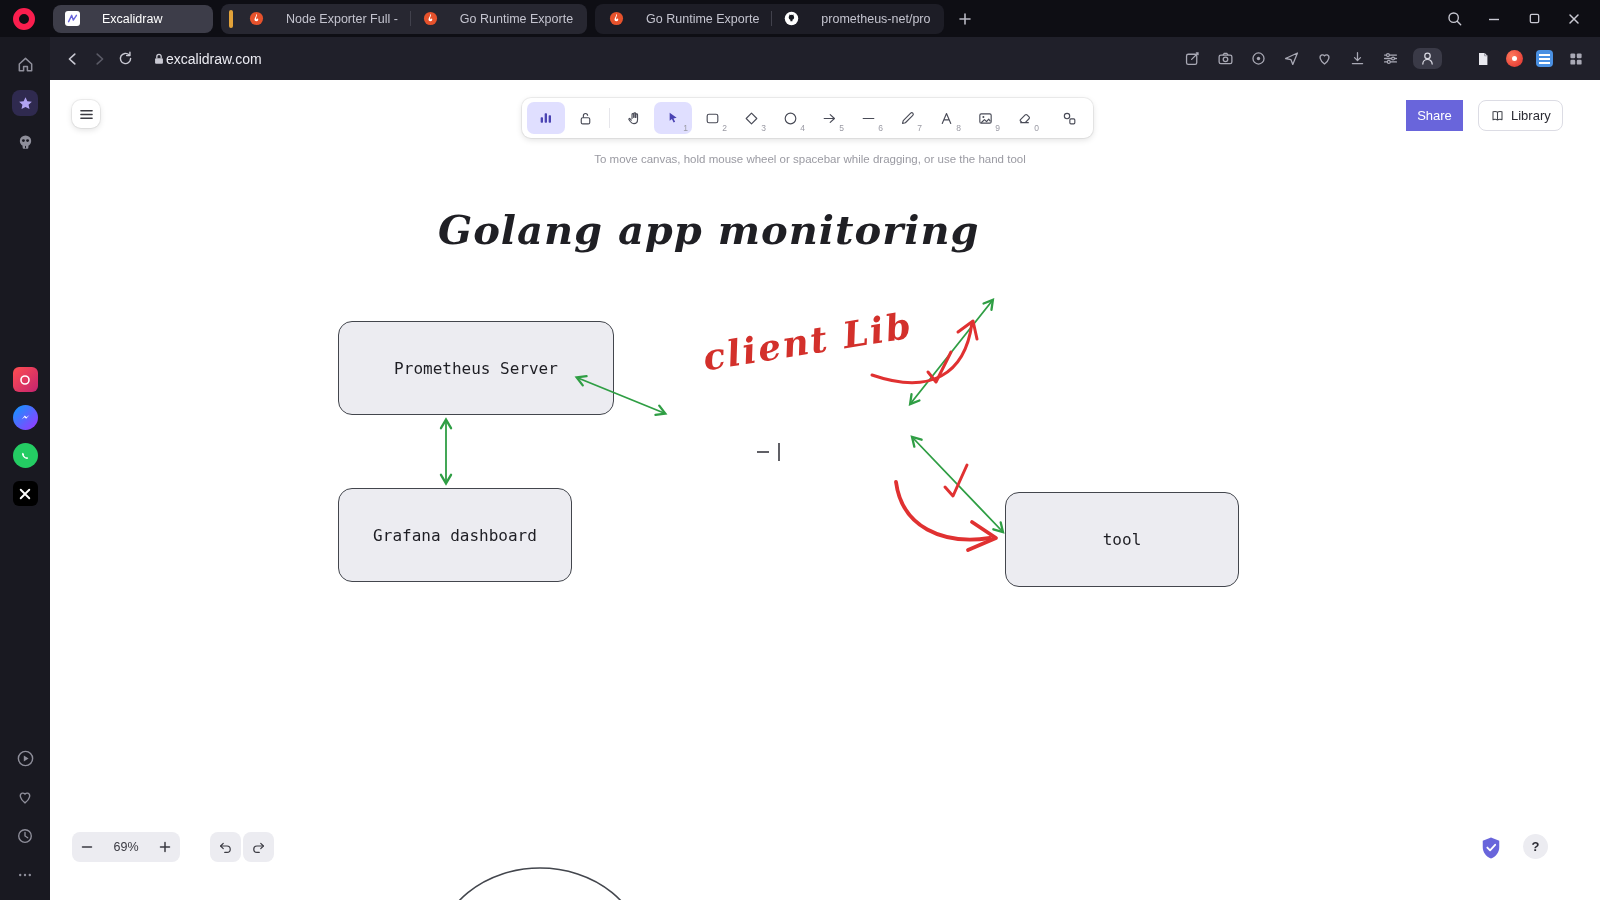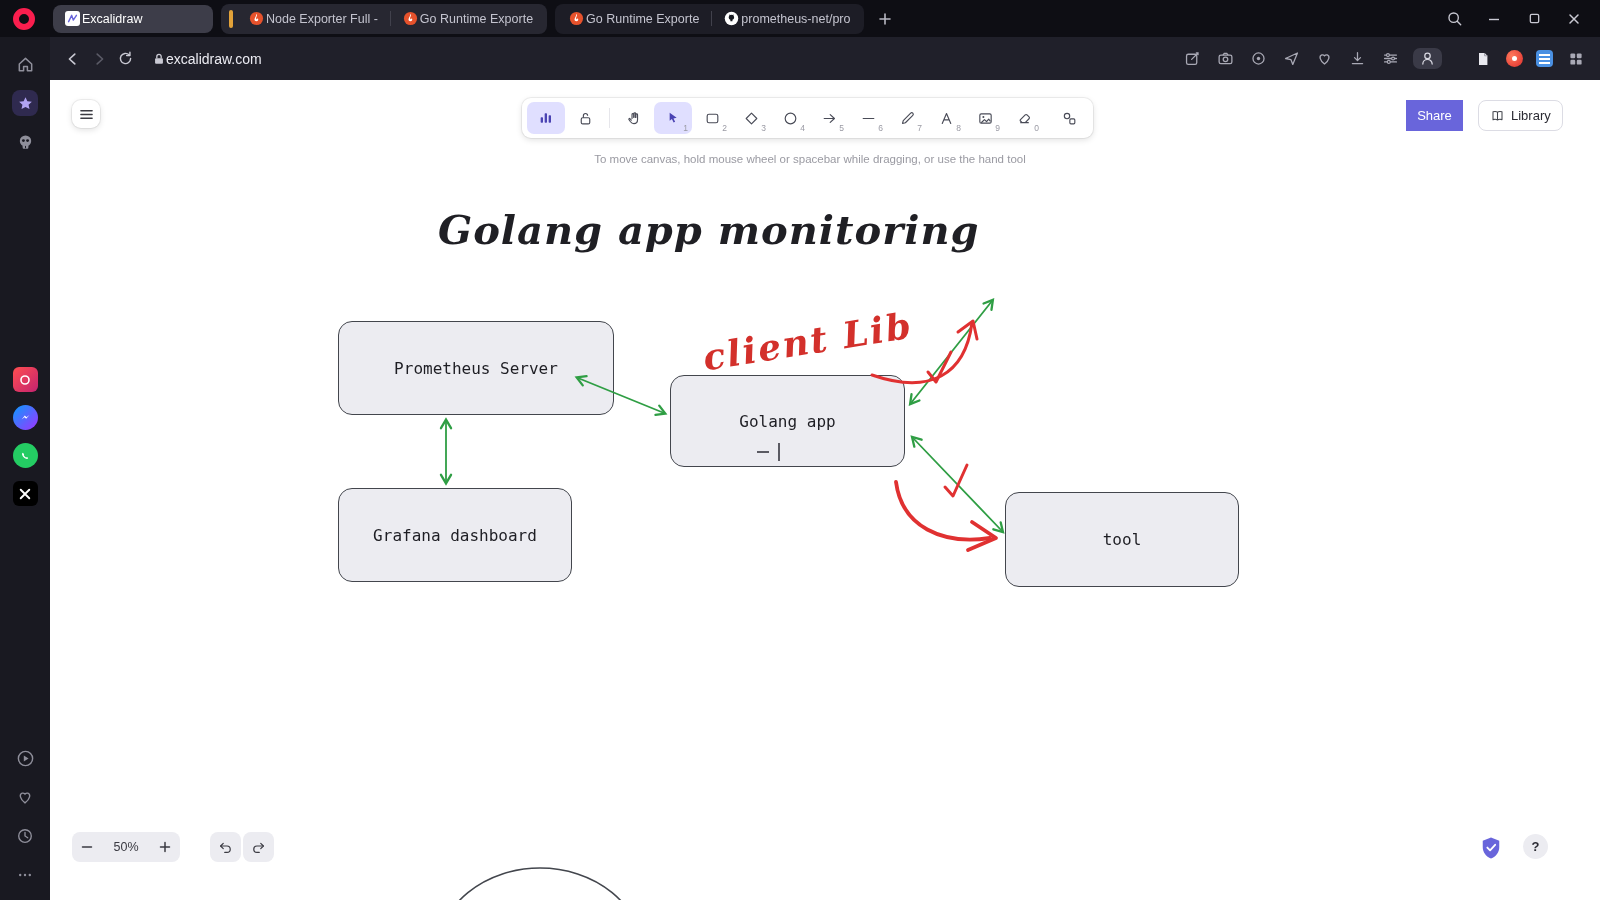--- a/index.html
+++ b/index.html
@@ -4,21 +4,21 @@
 <style>
   * { margin:0; padding:0; box-sizing:border-box; }
   html,body { width:1600px; height:900px; }
   body { font-family:"Liberation Sans", sans-serif; background:#fff; overflow:hidden; }
   .screen { position:relative; width:1600px; height:900px; background:#fff; overflow:hidden; }
 
   
   .titlebar { position:absolute; left:0; top:0; width:1600px; height:37px; background:#0e0e14; display:flex; align-items:center; }
   .opera-logo { width:22px; height:22px; border-radius:50%; border:6px solid #fa1e4e; margin-left:13px; flex:none; }
   .tabs { display:flex; align-items:center; margin-left:18px; gap:8px; min-width:0; }
-  .tab { height:28px; display:flex; align-items:center; gap:2px; padding:0 12px; border-radius:8px; color:#c4c4cf; font-size:12.5px; white-space:nowrap; cursor:default; }
+  .tab { height:28px; display:flex; align-items:center; gap:22px; padding:0 12px; border-radius:8px; color:#c4c4cf; font-size:12.5px; white-space:nowrap; cursor:default; }
   .tab.active { background:#3d3d49; color:#fff; width:160px; }
   .tab-group { display:flex; align-items:center; background:#272731; border-radius:8px; height:30px; padding:0 2px; }
   .tab-group.dark { background:#1d1d26; }
   .group-indicator { width:4px; height:18px; border-radius:2px; background:#e2a239; margin:0 4px 0 6px; }
   .vsep { width:1px; height:15px; background:#41414c; }
   .favicon { width:15px; height:15px; flex:none; display:flex; align-items:center; justify-content:center; }
   .fav-box { width:15px; height:15px; border-radius:3px; background:#fff; display:flex; align-items:center; justify-content:center; }
   .newtab { width:26px; height:26px; border:none; background:transparent; color:#b9b9c3; display:flex; align-items:center; justify-content:center; border-radius:6px; }
   .win-controls { margin-left:auto; display:flex; align-items:center; gap:20px; padding-right:16px; color:#c9c9d3; }
   .win-btn { width:20px; height:20px; display:flex; align-items:center; justify-content:center; }
@@ -458,23 +458,20 @@
       <span>Library</span>
     </button>
 
     <div class="dg-title">Golang app monitoring</div>
     <div class="dg-box box-prometheus">
         <span>Prometheus Server</span>
       </div>
     <div class="dg-box box-grafana">
         <span>Grafana dashboard</span>
       </div>
-    <div class="dg-box box-golang">
-        <span>Golang app</span>
-      </div>
     <div class="dg-box box-pprof">
         <span>tool</span>
       </div>
     <div class="annotation">client Lib</div>
 
     <svg class="overlay" viewBox="0 0 1550 820">
       <defs>
         <marker id="ah" viewBox="0 0 10 10" refX="7" refY="5" markerWidth="8" markerHeight="8" orient="auto-start-reverse">
           <path d="M2 1.5 L8 5 L2 8.5" fill="none" stroke="#2f9e44" stroke-width="1.6" stroke-linecap="round"></path>
         </marker>
@@ -503,21 +500,21 @@
         <path d="M729 363 L729 381"></path>
       </g>
     </svg>
 
     <div class="zoom-island">
       <button class="zoom-btn">
         <svg width="12" height="12" viewBox="0 0 12 12">
             <path d="M1.5 6 H10.5" stroke="currentColor" stroke-width="1.5" stroke-linecap="round"></path>
           </svg>
       </button>
-      <span class="zoom-label">50%</span>
+      <span class="zoom-label">69%</span>
       <button class="zoom-btn">
         <svg width="12" height="12" viewBox="0 0 12 12">
             <path d="M6 1.5 V10.5 M1.5 6 H10.5" stroke="currentColor" stroke-width="1.5" stroke-linecap="round"></path>
           </svg>
       </button>
     </div>
     <div class="history">
       <button class="hist-btn">
         <svg width="15" height="15" viewBox="0 0 20 20">
             <path d="M7 4.5 L3.5 8 L7 11.5" fill="none" stroke="currentColor" stroke-width="1.6" stroke-linecap="round" stroke-linejoin="round"></path>

